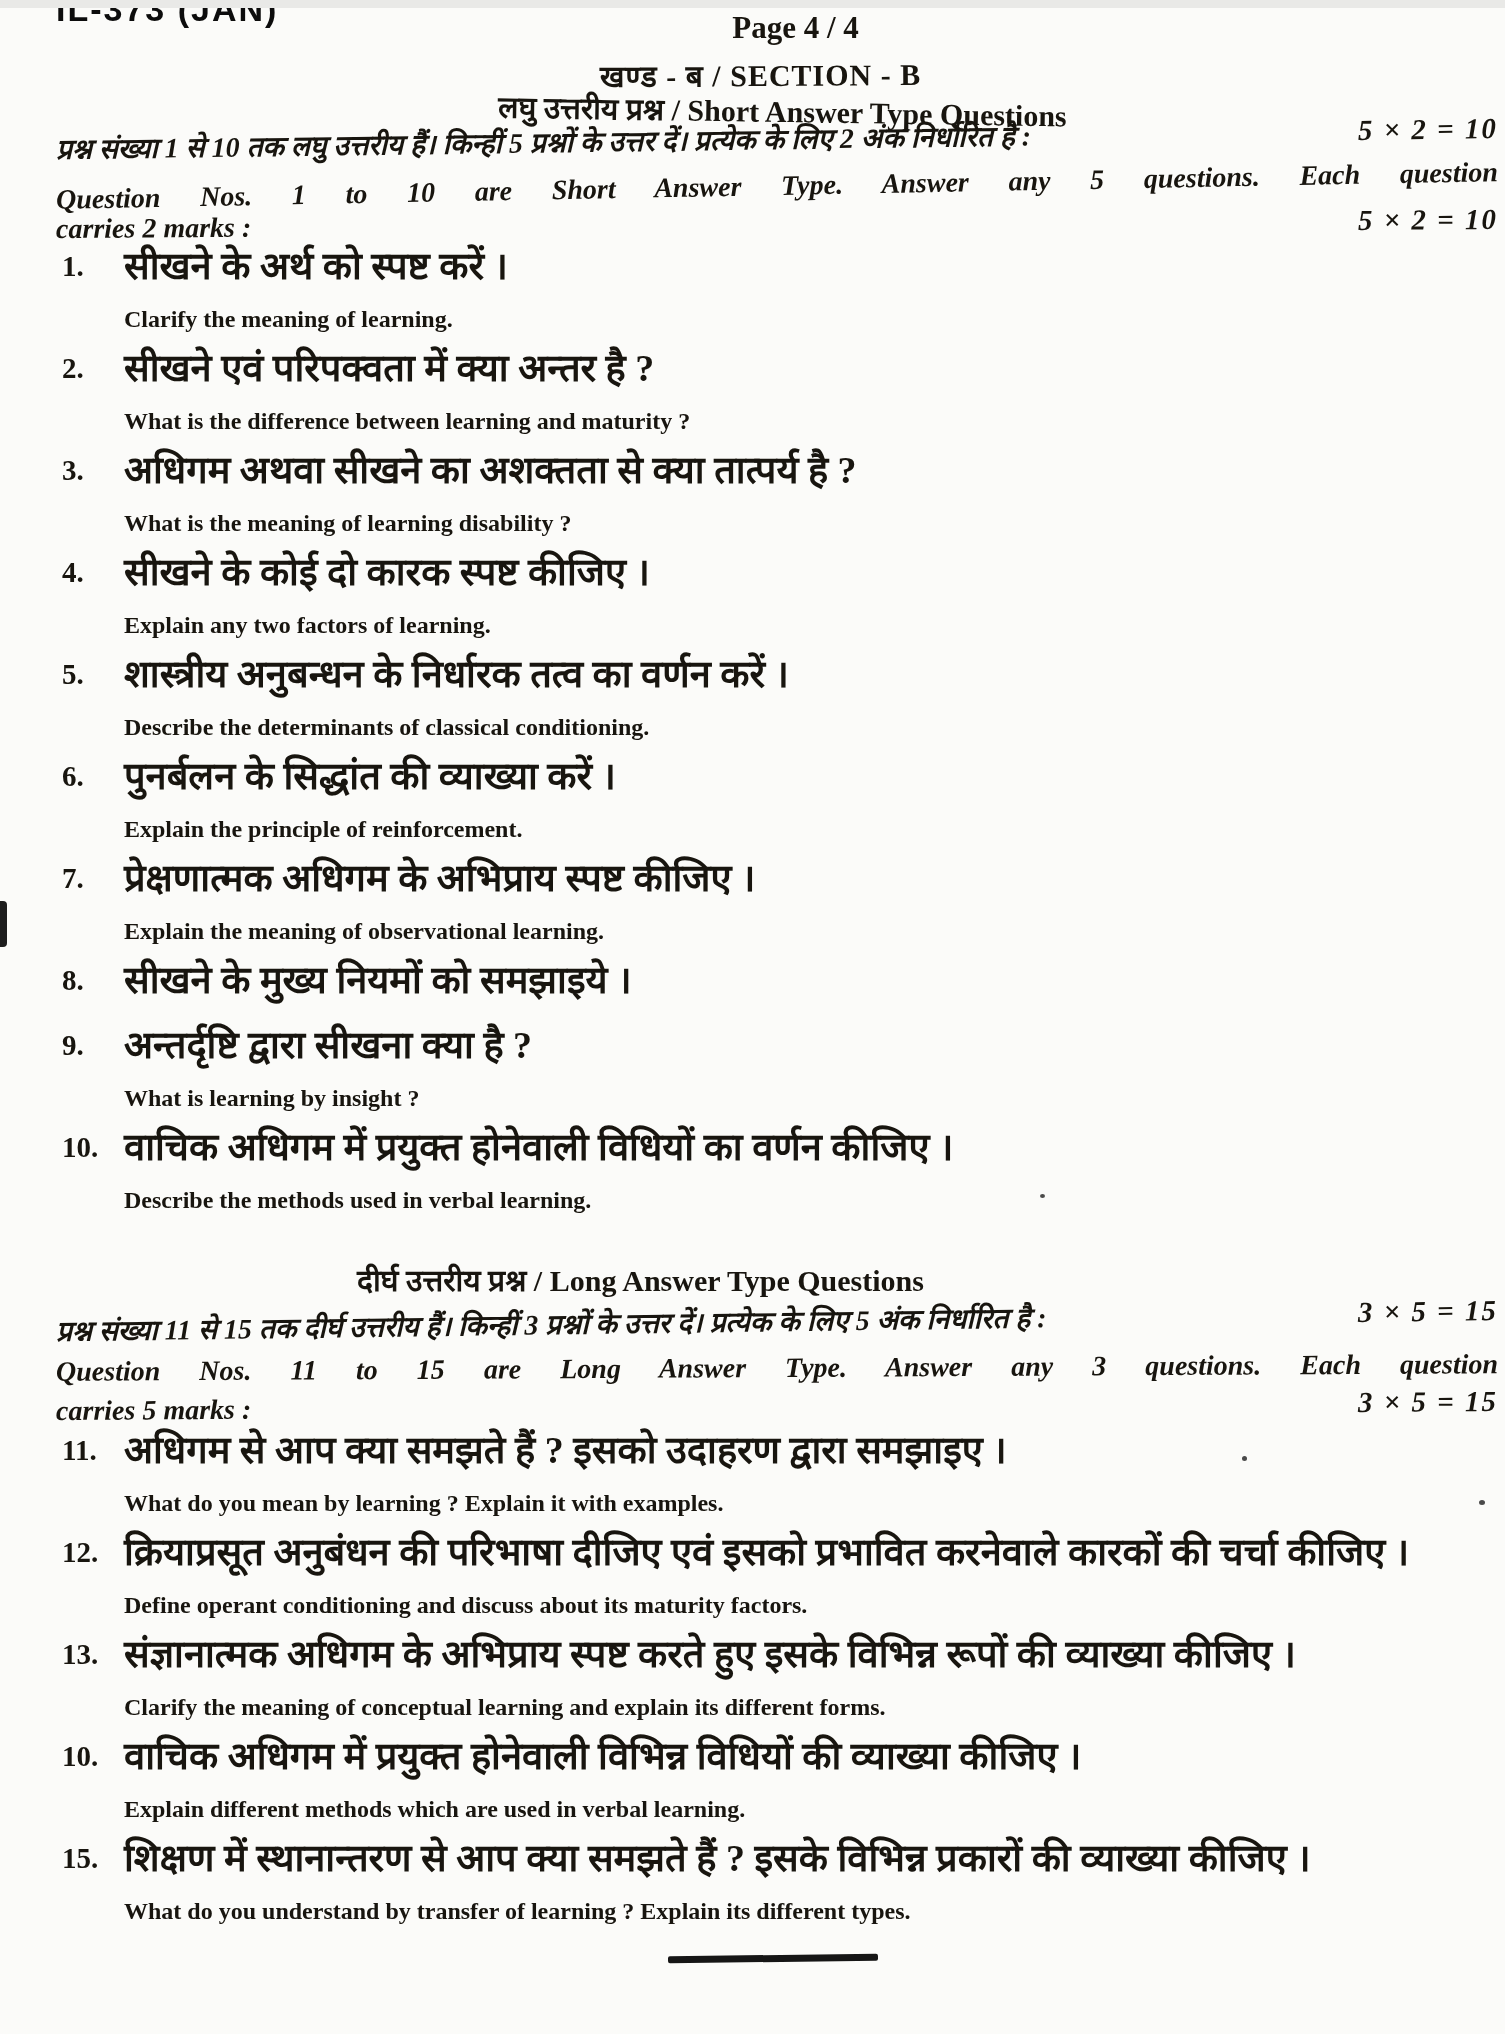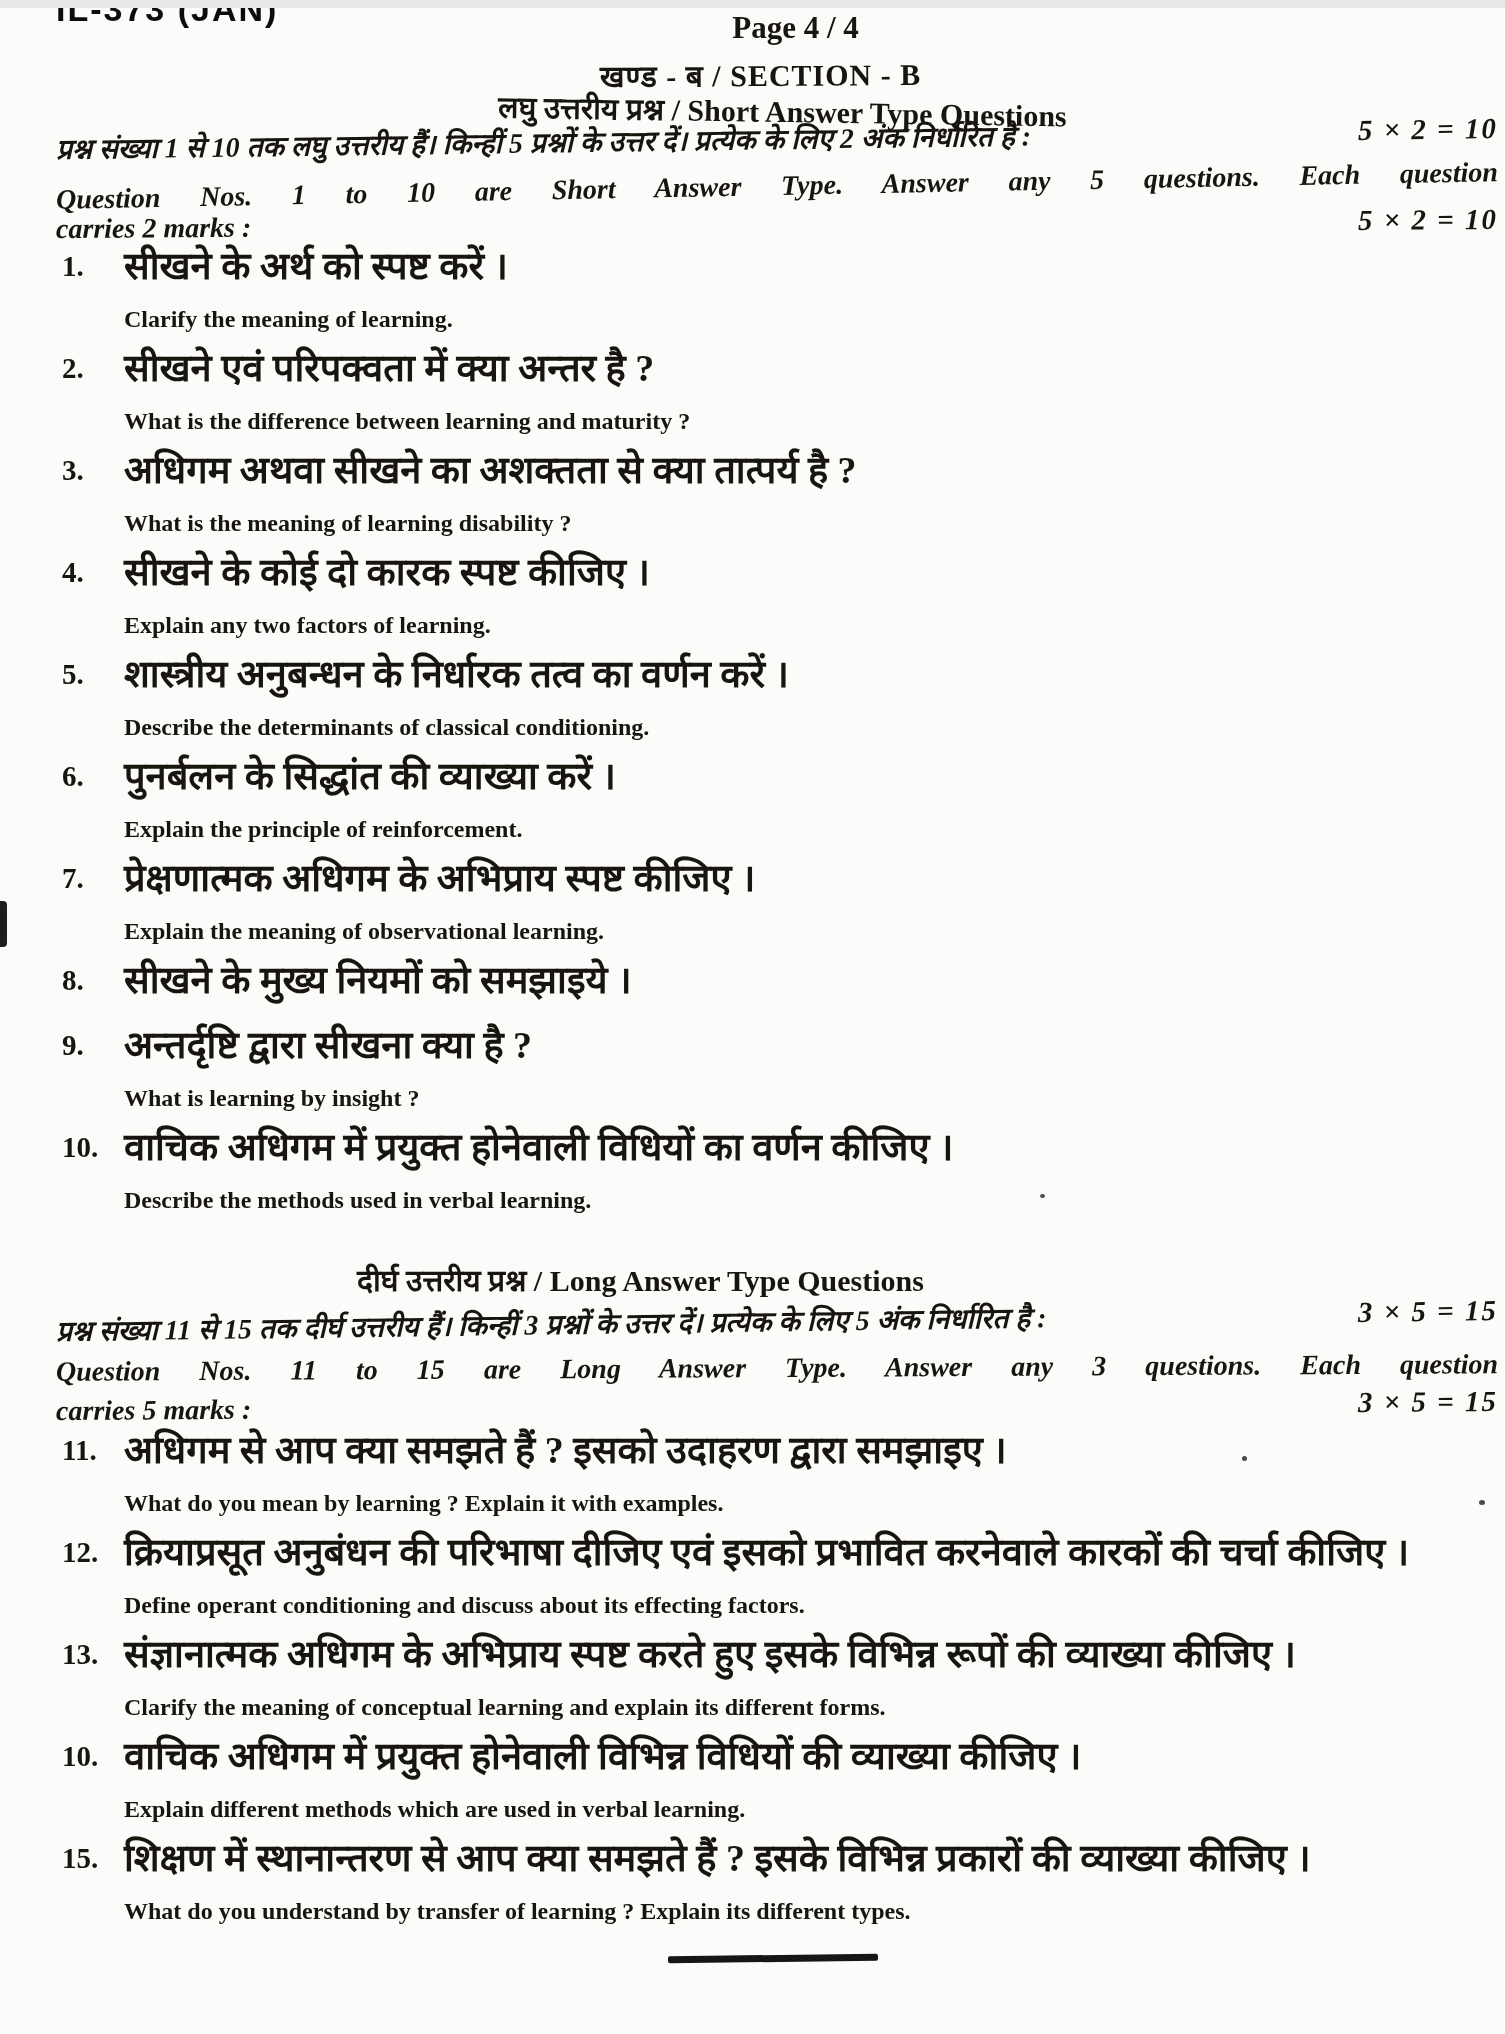--- a/index.html
+++ b/index.html
@@ -200,21 +200,21 @@
       <div class="qnum">11.</div>
       <div class="qbody">
         <div class="qhi">अधिगम से आप क्या समझते हैं ? इसको उदाहरण द्वारा समझाइए ।</div>
         <div class="qen">What do you mean by learning ? Explain it with examples.</div>
       </div>
     </div>
     <div class="q">
       <div class="qnum">12.</div>
       <div class="qbody">
         <div class="qhi">क्रियाप्रसूत अनुबंधन की परिभाषा दीजिए एवं इसको प्रभावित करनेवाले कारकों की चर्चा कीजिए ।</div>
-        <div class="qen">Define operant conditioning and discuss about its effecting factors.</div>
+        <div class="qen">Define operant conditioning and discuss about its maturity factors.</div>
       </div>
     </div>
     <div class="q">
       <div class="qnum">13.</div>
       <div class="qbody">
         <div class="qhi">संज्ञानात्मक अधिगम के अभिप्राय स्पष्ट करते हुए इसके विभिन्न रूपों की व्याख्या कीजिए ।</div>
         <div class="qen">Clarify the meaning of conceptual learning and explain its different forms.</div>
       </div>
     </div>
     <div class="q">

